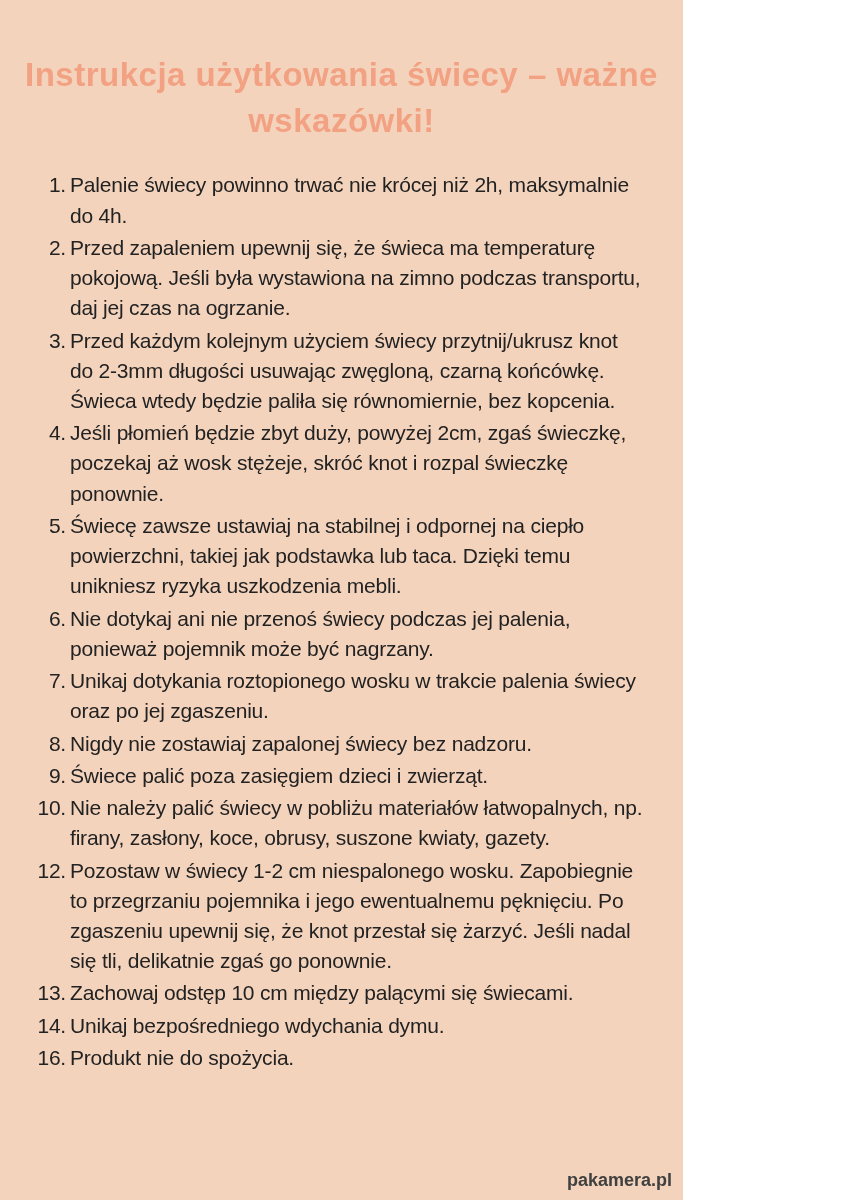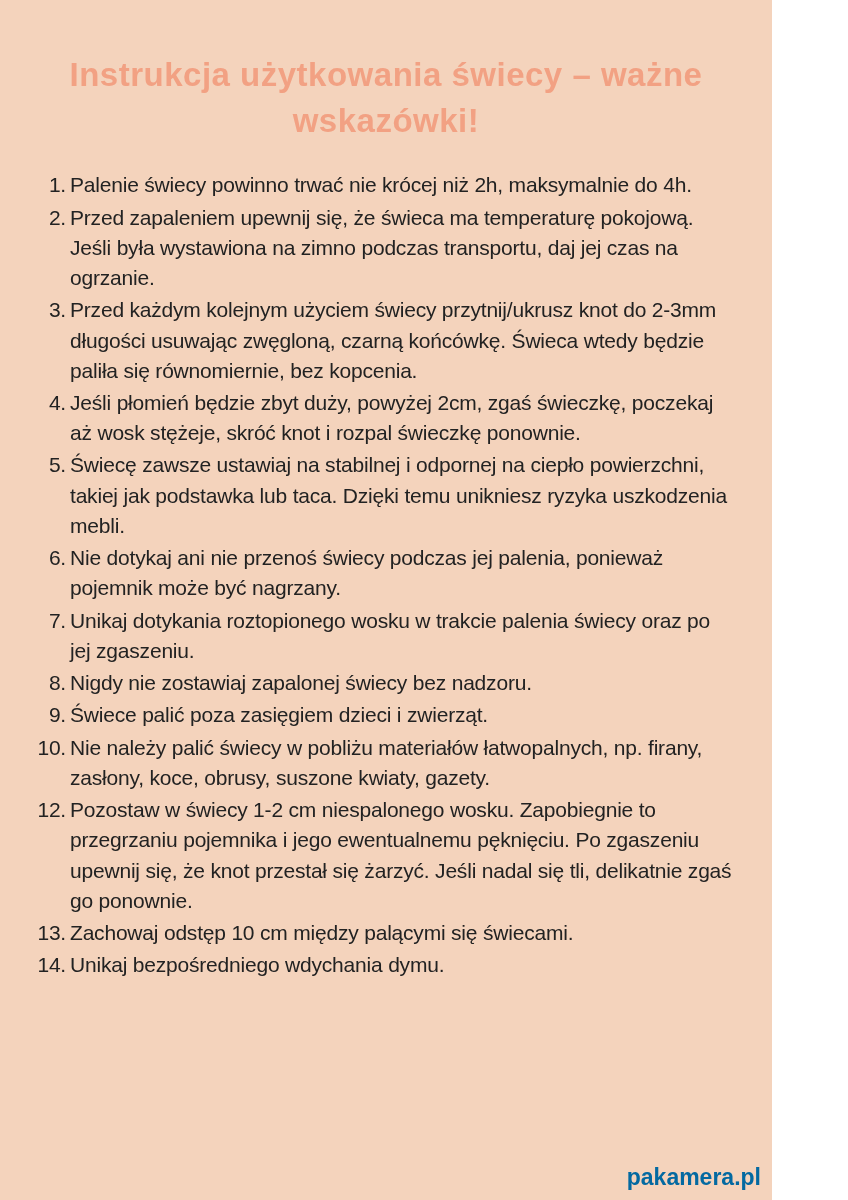--- a/index.html
+++ b/index.html
@@ -1,21 +1,21 @@
 <!DOCTYPE html>
 <html lang="pl"><head>
 <meta charset="utf-8">
 <style>
   html, body {
     margin: 0;
     padding: 0;
   }
   .page {
     position: relative;
-    width: 772px;
+    width: 683px;
     height: 1200px;
     background: #f4d3bc;
     overflow: hidden;
     font-family: "Liberation Sans", sans-serif;
     color: #222222;
     box-sizing: border-box;
   }
   .title {
     margin: 0 auto;
     padding-top: 52px;
@@ -43,24 +43,24 @@
     margin-bottom: 2px;
   }
   ol.instructions li .num {
     text-align: right;
     white-space: nowrap;
   }
   .watermark {
     position: absolute;
     right: 11px;
     bottom: 9px;
-    font-size: 23px;
+    font-size: 18px;
     font-weight: bold;
     letter-spacing: 0px;
-    color: #0369a1;
+    color: #404040;
   }
 </style>
 </head>
 <body>
 
 <div class="page">
   <h1 class="title">Instrukcja użytkowania świecy – ważne wskazówki!</h1>
 
   <ol class="instructions">
       <li>
@@ -108,16 +108,20 @@
         <span class="txt">Pozostaw w świecy 1-2 cm niespalonego wosku. Zapobiegnie to przegrzaniu pojemnika i jego ewentualnemu pęknięciu. Po zgaszeniu upewnij się, że knot przestał się żarzyć. Jeśli nadal się tli, delikatnie zgaś go ponownie.</span>
       </li>
       <li>
         <span class="num">13.</span>
         <span class="txt">Zachowaj odstęp 10 cm między palącymi się świecami.</span>
       </li>
       <li>
         <span class="num">14.</span>
         <span class="txt">Unikaj bezpośredniego wdychania dymu.</span>
       </li>
+      <li>
+        <span class="num">16.</span>
+        <span class="txt">Produkt nie do spożycia.</span>
+      </li>
     </ol>
 
   <div class="watermark">pakamera.pl</div>
 </div>
 
 </body></html>

